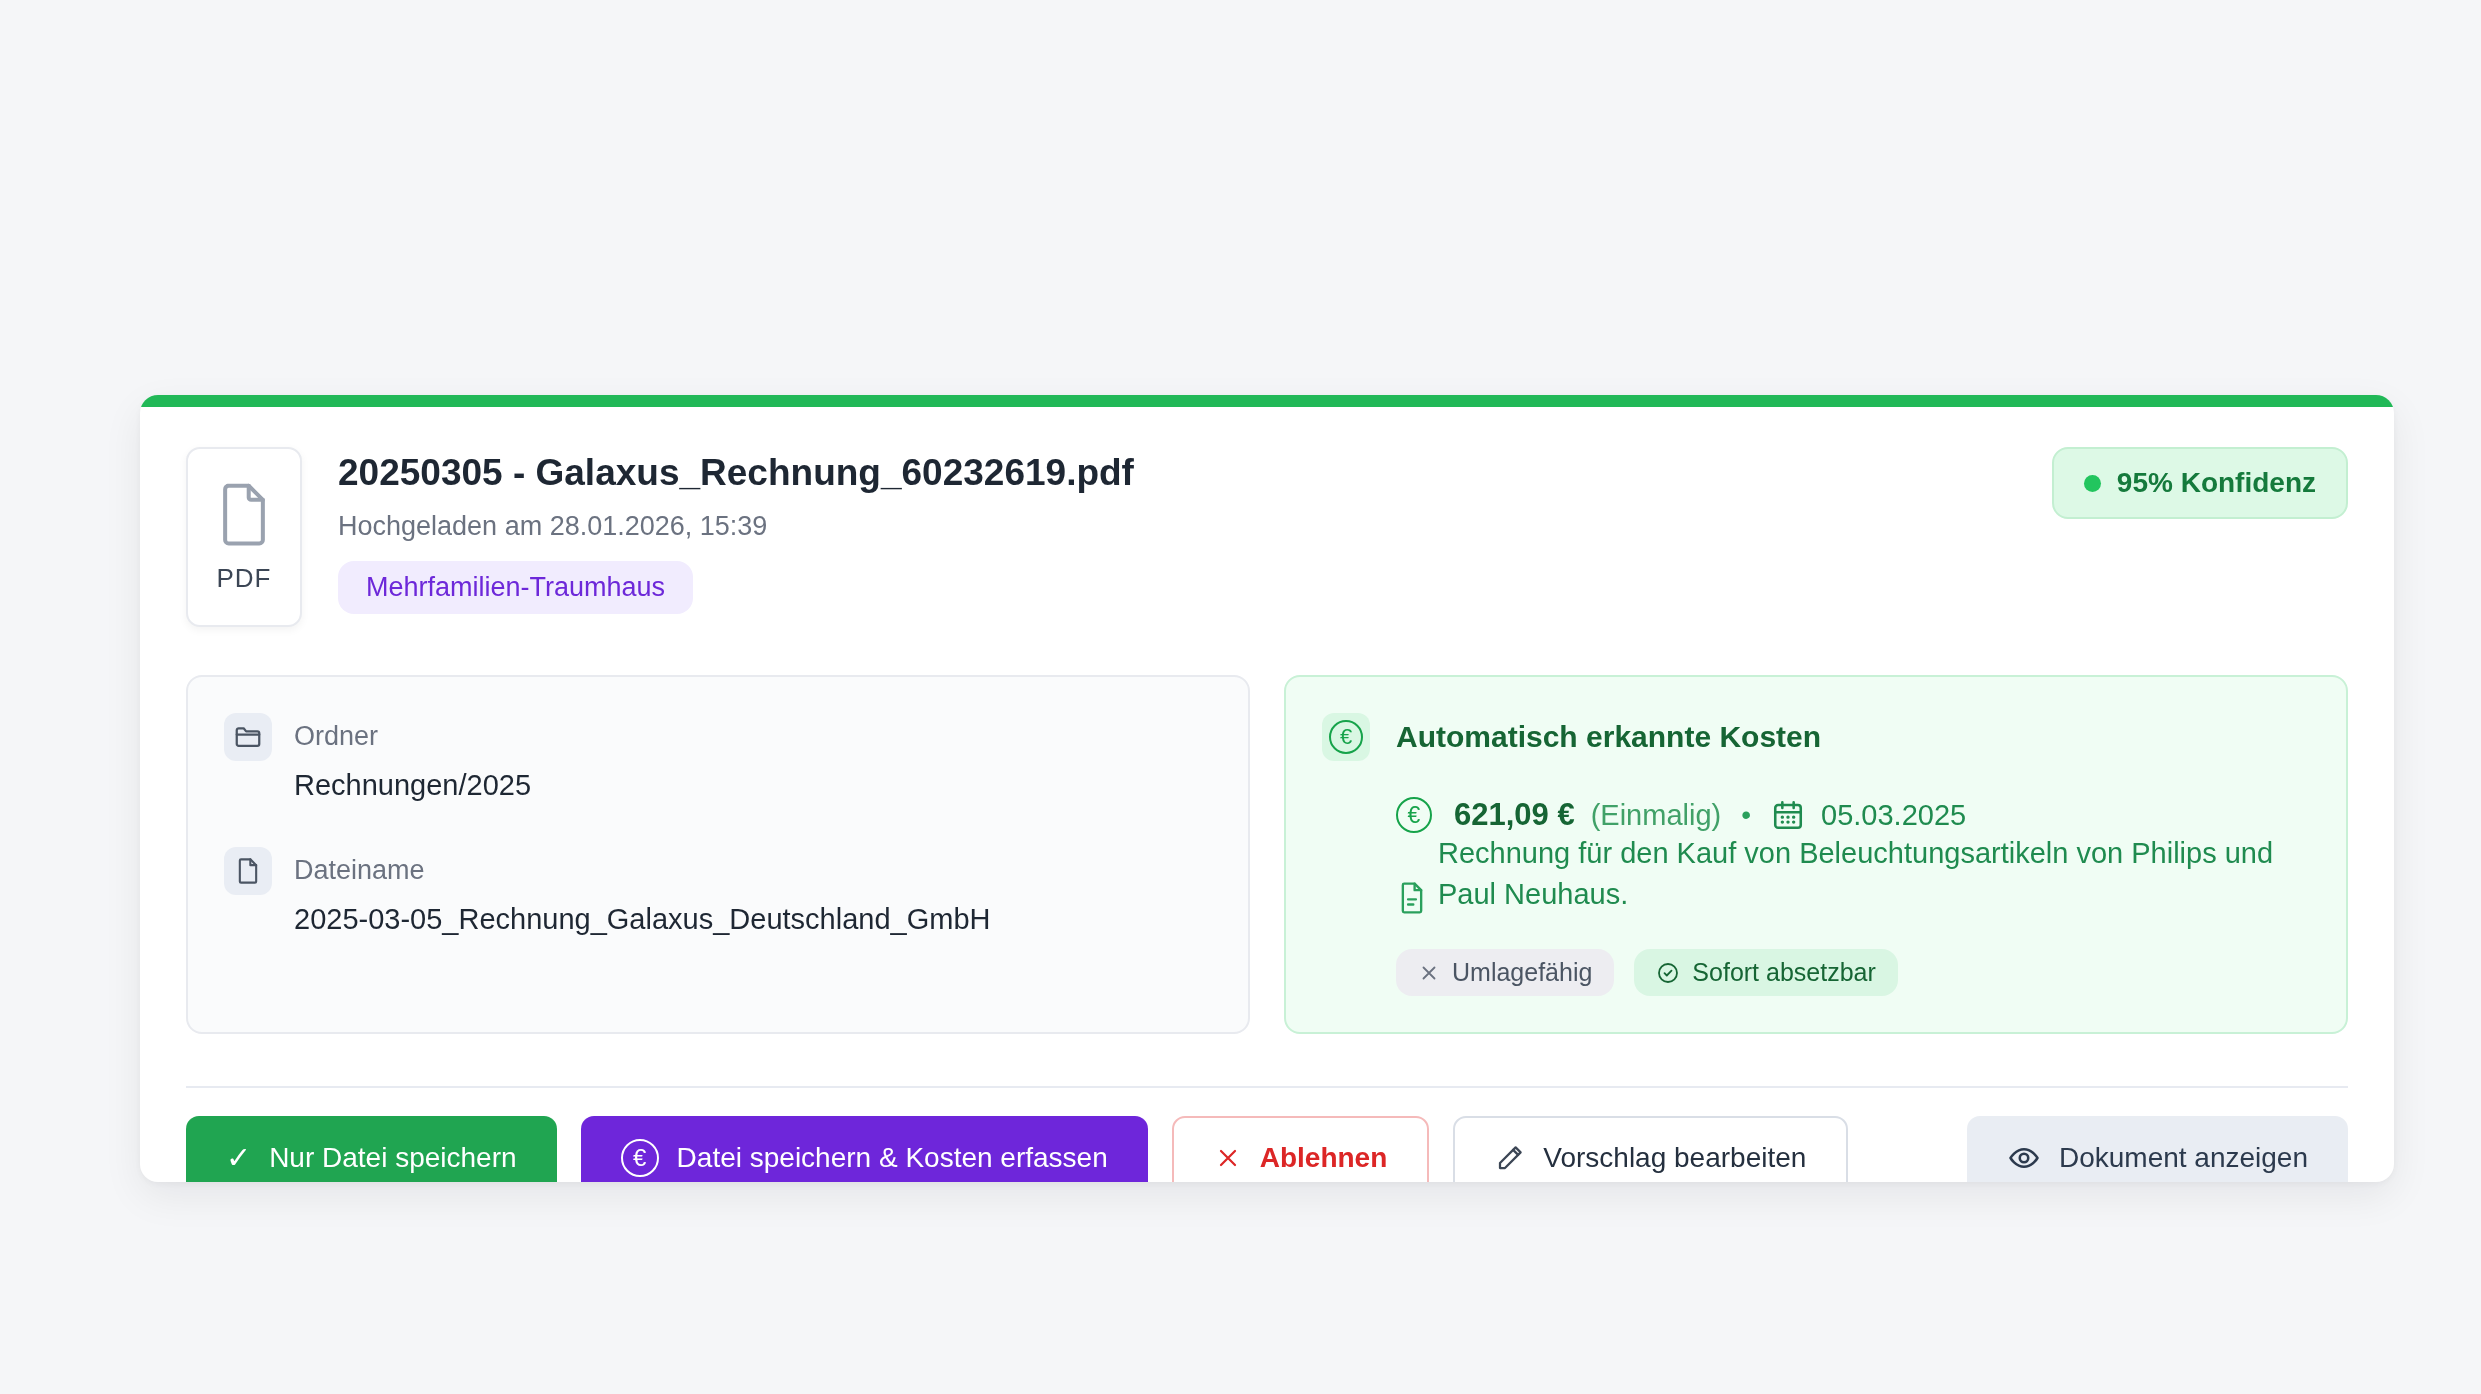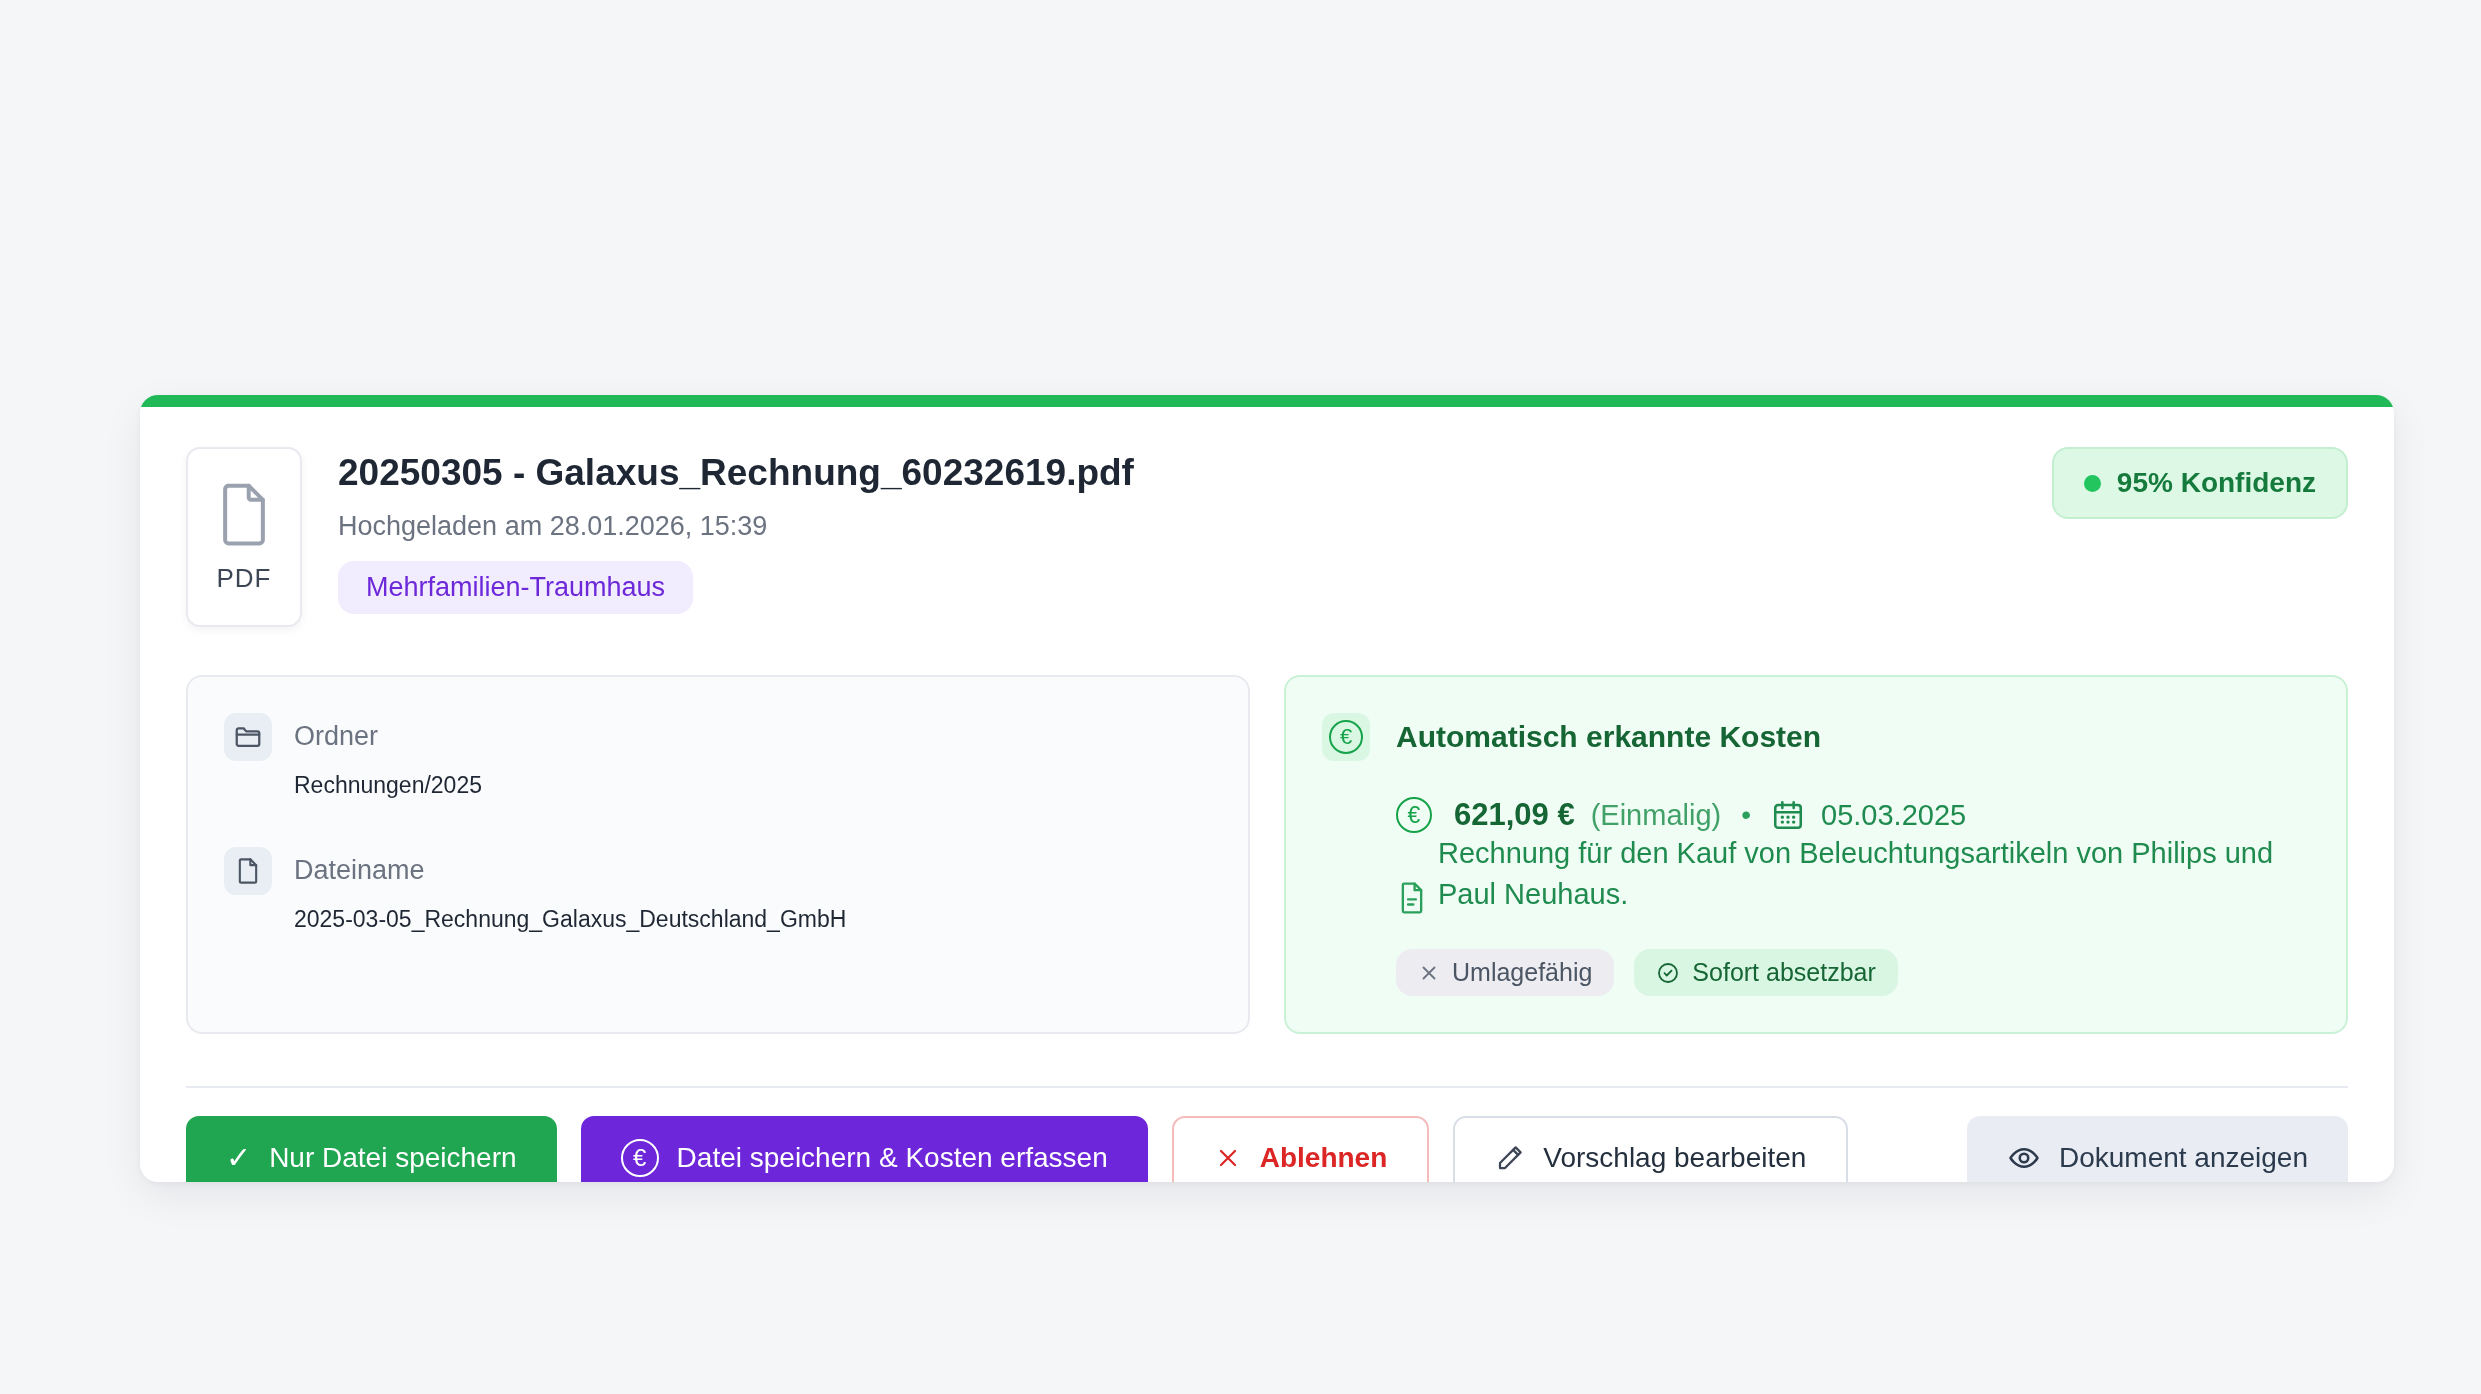--- a/index.html
+++ b/index.html
@@ -60,21 +60,21 @@
   .details-panel { background:#fafbfc; border:2px solid #e8eaef; }
   .costs-panel   { background:#f0fdf4; border:2px solid #c8f1d6; }
 
   .detail-row { display:flex; align-items:flex-start; gap:22px; }
   .detail-row + .detail-row { margin-top:44px; }
   .icon-chip {
     width:48px; height:48px; flex:0 0 auto; border-radius:12px;
     background:#e9edf4; display:flex; align-items:center; justify-content:center;
   }
   .detail-label { font-size:27px; color:#6b7280; line-height:34px; margin-top:6px; }
-  .detail-value { font-size:23px; color:#1e2733; line-height:36px; margin-top:14px; }
+  .detail-value { font-size:29px; color:#1e2733; line-height:36px; margin-top:14px; }
 
   
   .costs-header { display:flex; align-items:center; gap:26px; }
   .euro-chip {
     width:48px; height:48px; flex:0 0 auto; border-radius:12px;
     background:#d9f7e3; display:flex; align-items:center; justify-content:center;
   }
   .euro-circle {
     display:inline-flex; align-items:center; justify-content:center;
     border:2.5px solid currentColor; border-radius:50%;

